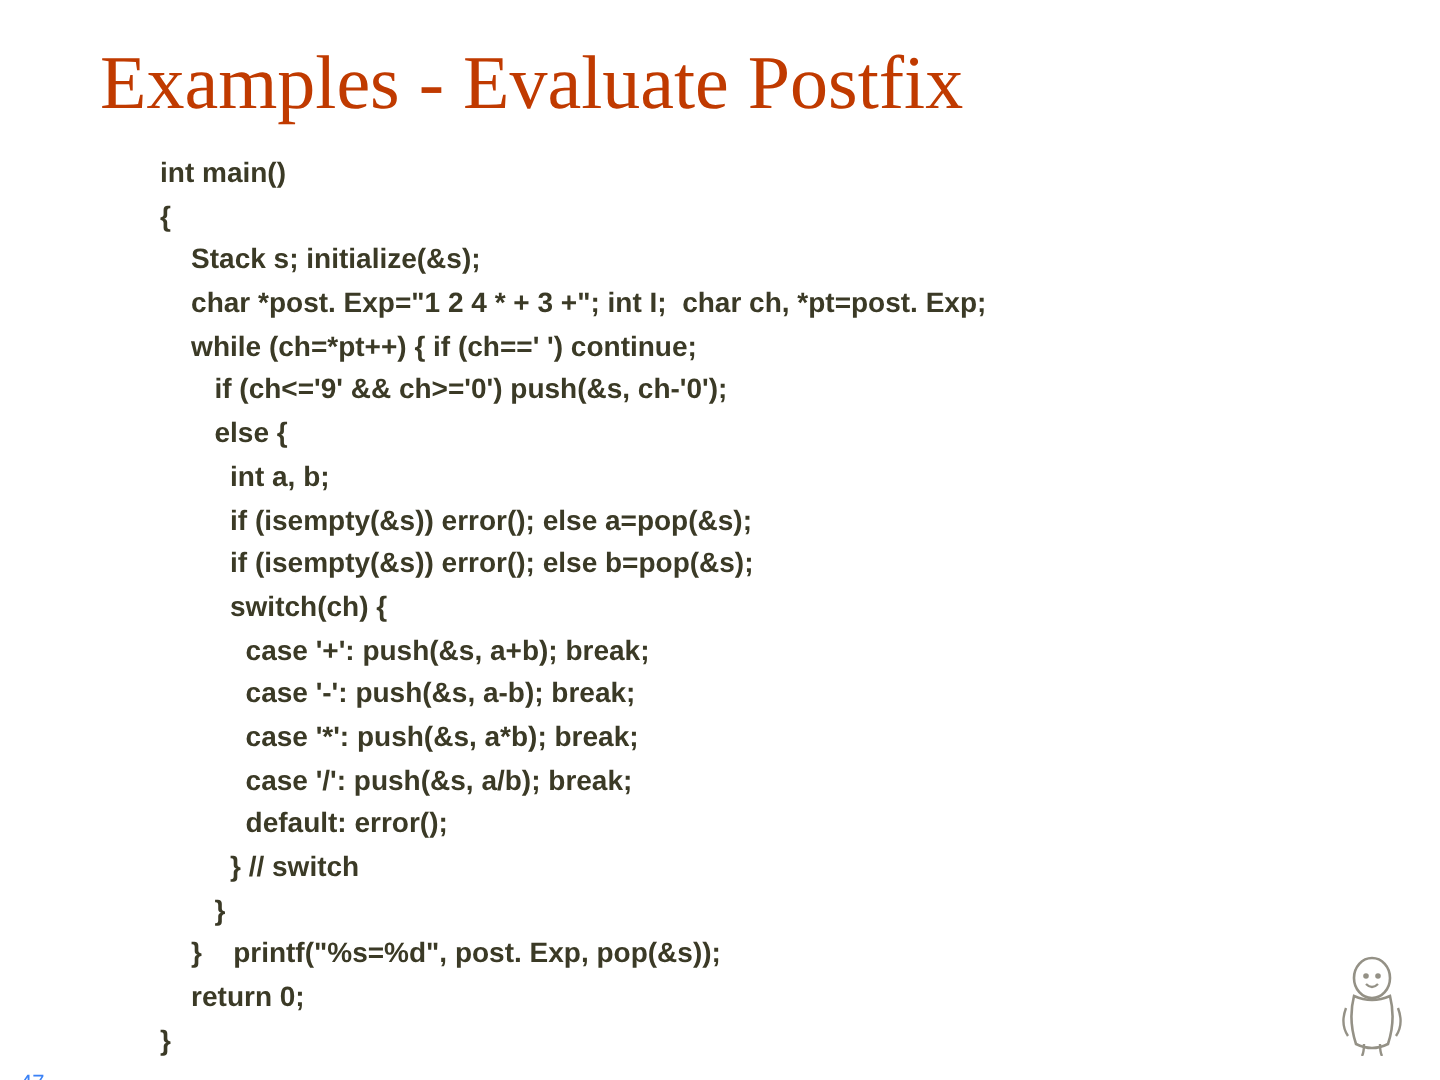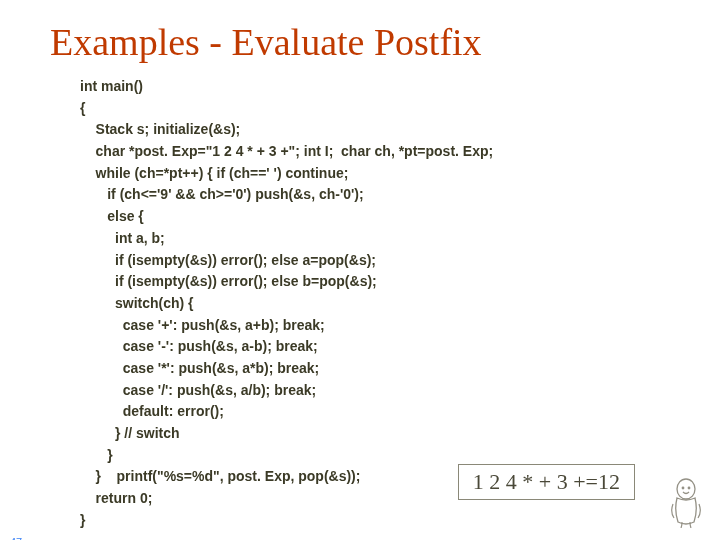--- a/index.html
+++ b/index.html
@@ -72,21 +72,20 @@
            case '+': push(&amp;s, a+b); break;
            case '-': push(&amp;s, a-b); break;
            case '*': push(&amp;s, a*b); break;
            case '/': push(&amp;s, a/b); break;
            default: error();
          } // switch
        }
     }    printf("%s=%d", post. Exp, pop(&amp;s));
     return 0;
 }</div>
-  <div class="result-box">1 2 4 * + 3 +=12</div>
   <div class="slide-num">47</div>
   <div class="logo">
     <svg viewBox="0 0 44 52" width="44" height="52">
       <ellipse cx="22" cy="13" rx="9" ry="10" fill="none" stroke="#7a7668" stroke-width="1.3"></ellipse>
       <circle cx="19" cy="12" r="1.4" fill="#7a7668"></circle>
       <circle cx="25" cy="12" r="1.4" fill="#7a7668"></circle>
       <path d="M19 16 Q22 19 25 16" fill="none" stroke="#7a7668" stroke-width="1.2"></path>
       <path d="M13 22 Q10 34 14 46 Q22 50 30 46 Q34 34 31 22 Q22 26 13 22 Z" fill="none" stroke="#7a7668" stroke-width="1.3"></path>
       <path d="M9 28 Q6 36 10 42" fill="none" stroke="#7a7668" stroke-width="1.2"></path>
       <path d="M35 28 Q38 36 34 42" fill="none" stroke="#7a7668" stroke-width="1.2"></path>

